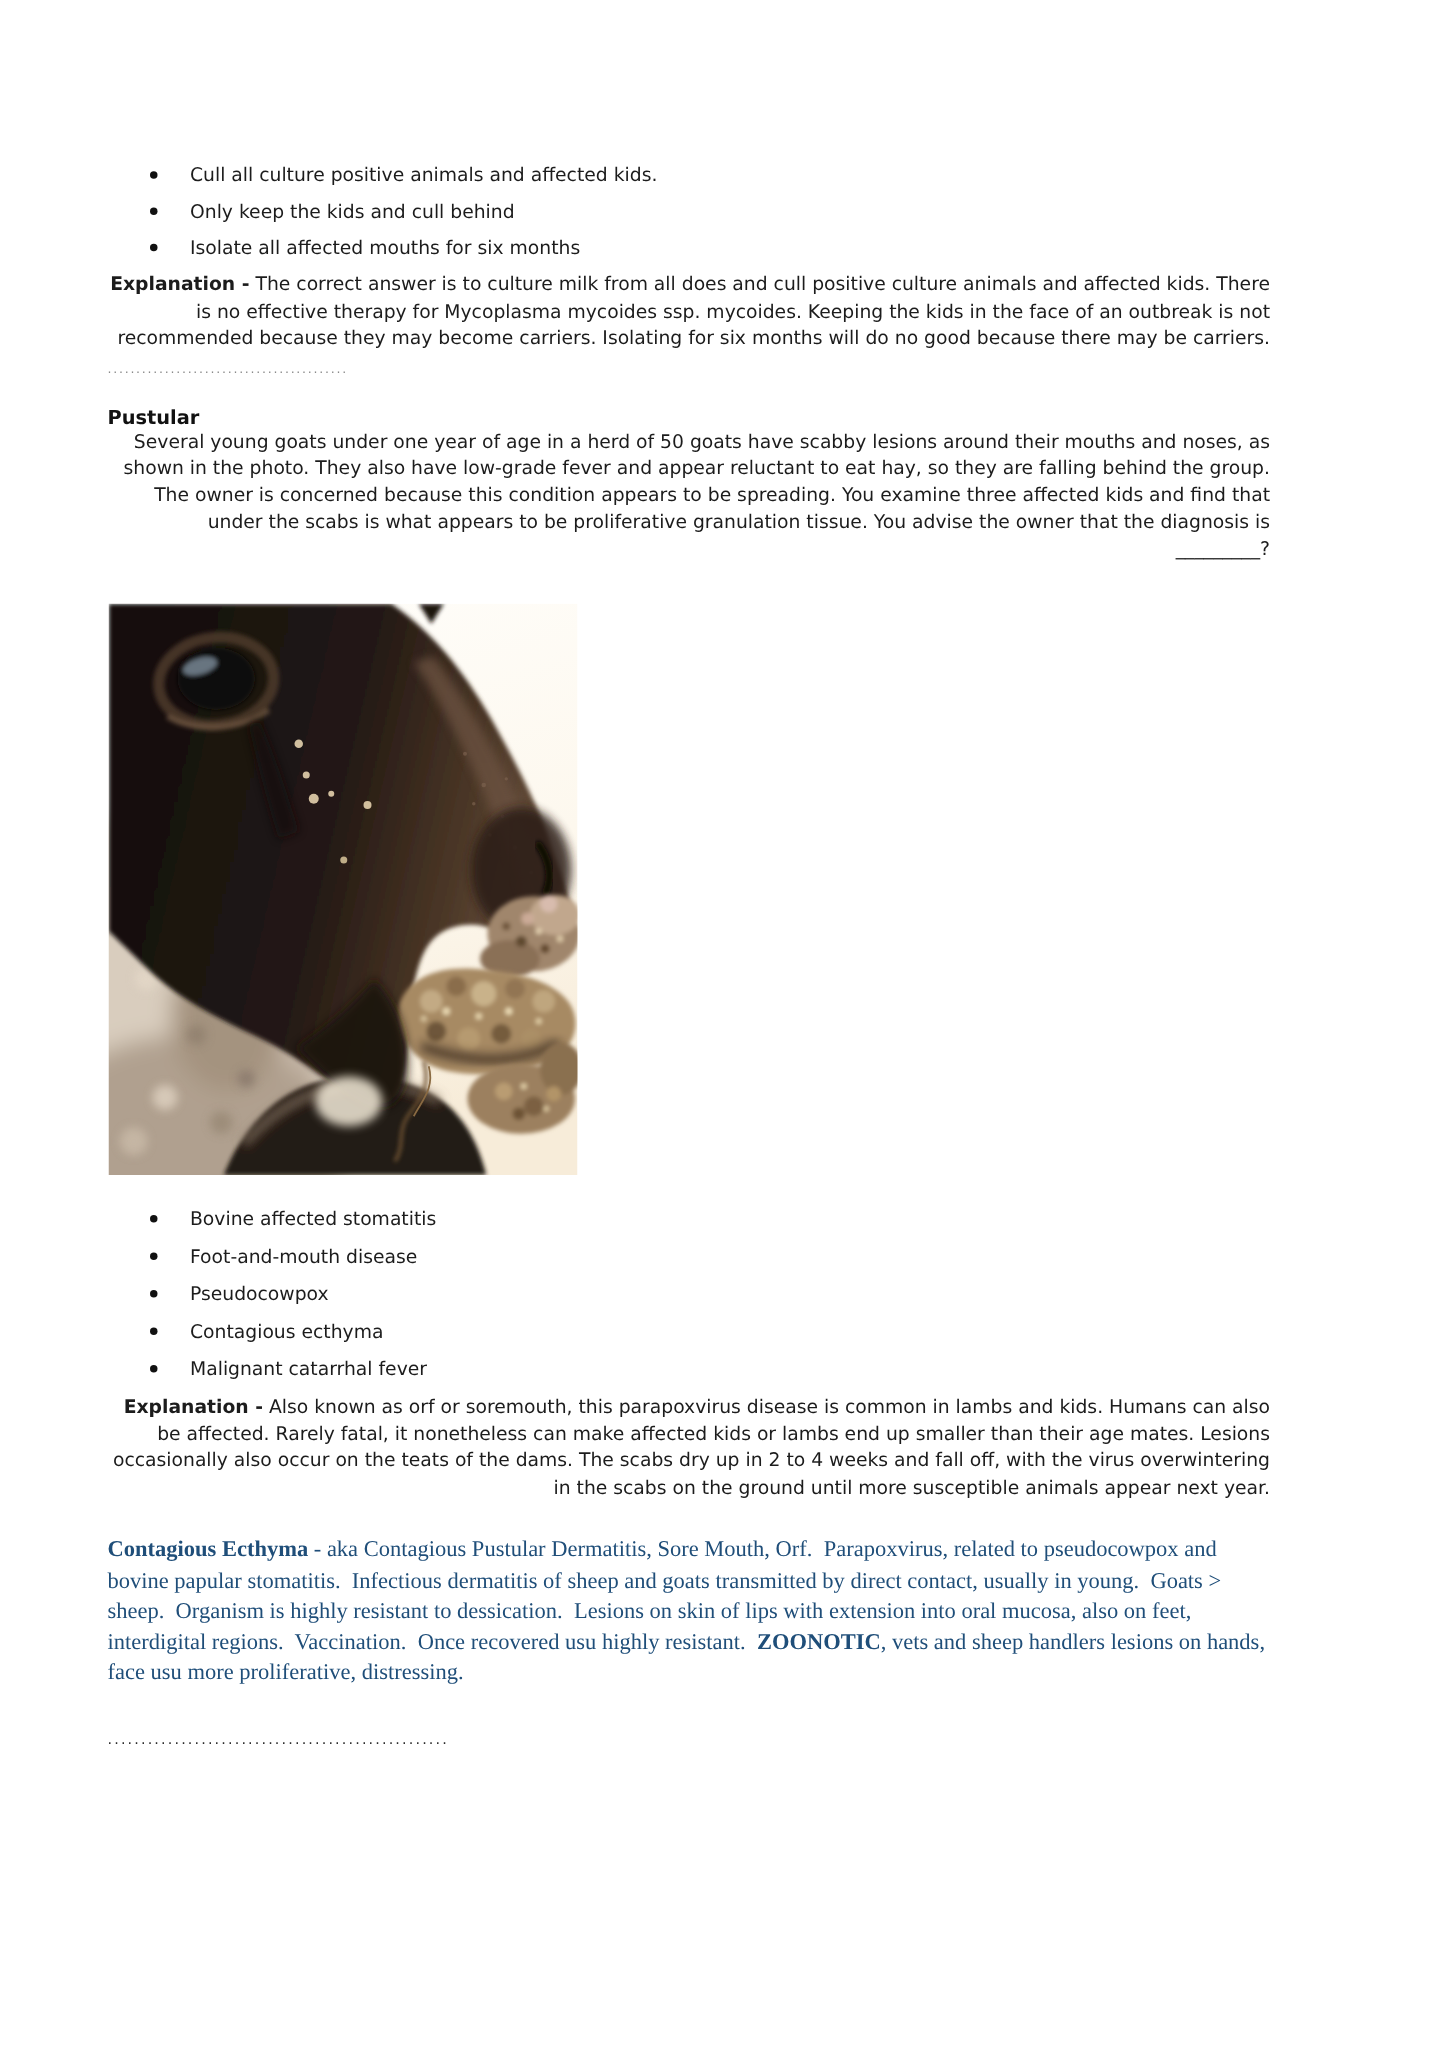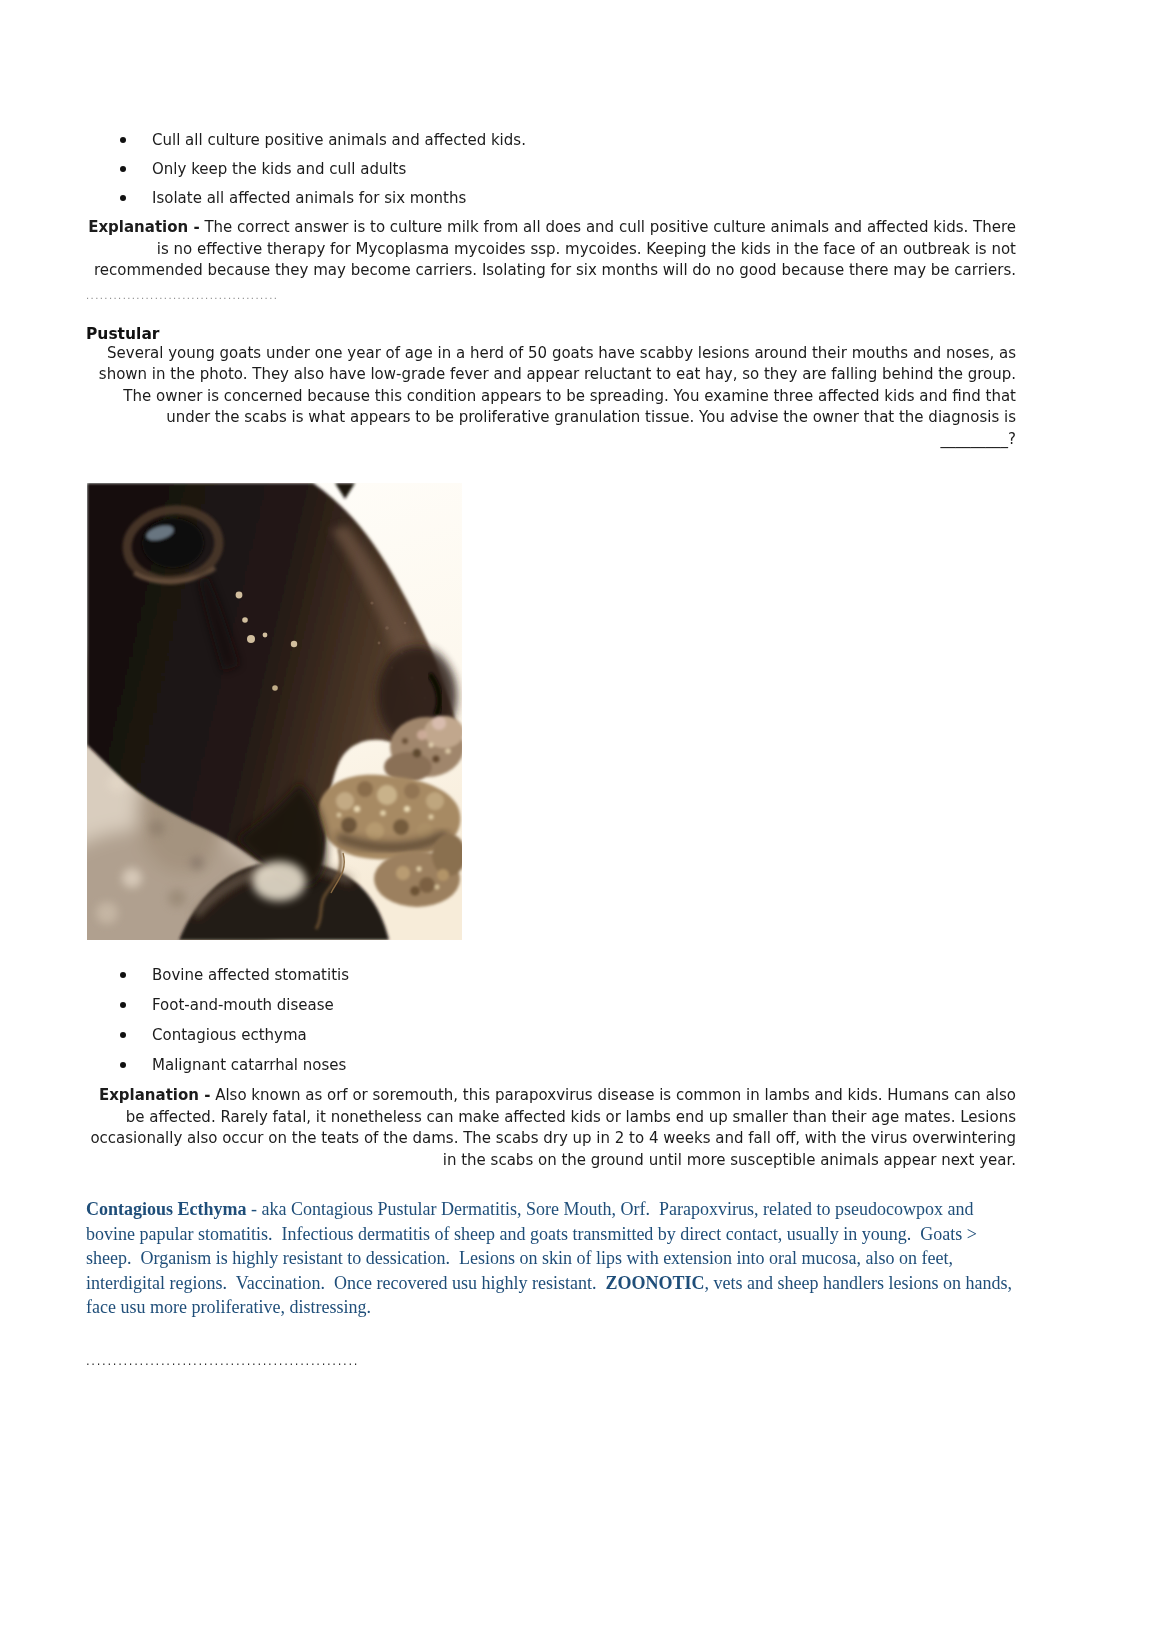--- a/index.html
+++ b/index.html
@@ -91,25 +91,25 @@
 <div class="page">
   <div class="content">
 
     <ul class="opts">
       <li>
         <span class="bullet"></span>
         <span>Cull all culture positive animals and affected kids.</span>
       </li>
       <li>
         <span class="bullet"></span>
-        <span>Only keep the kids and cull adults</span>
-      </li>
-      <li>
-        <span class="bullet"></span>
-        <span>Isolate all affected animals for six months</span>
+        <span>Only keep the kids and cull behind</span>
+      </li>
+      <li>
+        <span class="bullet"></span>
+        <span>Isolate all affected mouths for six months</span>
       </li>
     </ul>
 
     <p class="body-par exp1"><span class="b">Explanation -</span><span> The correct answer is to culture milk from all does and cull positive culture animals and affected kids. There is no effective therapy for Mycoplasma mycoides ssp. mycoides. Keeping the kids in the face of an outbreak is not recommended because they may become carriers. Isolating for six months will do no good because there may be carriers.</span></p>
 
     <div class="dots dots-top">..........................................</div>
 
     <h2 class="q-head">Pustular</h2>
 
     <p class="body-par q-text">Several young goats under one year of age in a herd of 50 goats have scabby lesions around their mouths and noses, as shown in the photo. They also have low-grade fever and appear reluctant to eat hay, so they are falling behind the group. The owner is concerned because this condition appears to be spreading. You examine three affected kids and find that under the scabs is what appears to be proliferative granulation tissue. You advise the owner that the diagnosis is _________?</p>
@@ -265,25 +265,29 @@
       <li>
         <span class="bullet"></span>
         <span>Bovine affected stomatitis</span>
       </li>
       <li>
         <span class="bullet"></span>
         <span>Foot-and-mouth disease</span>
       </li>
       <li>
         <span class="bullet"></span>
+        <span>Pseudocowpox</span>
+      </li>
+      <li>
+        <span class="bullet"></span>
         <span>Contagious ecthyma</span>
       </li>
       <li>
         <span class="bullet"></span>
-        <span>Malignant catarrhal noses</span>
+        <span>Malignant catarrhal fever</span>
       </li>
     </ul>
 
     <p class="body-par exp2"><span class="b">Explanation -</span><span> Also known as orf or soremouth, this parapoxvirus disease is common in lambs and kids. Humans can also be affected. Rarely fatal, it nonetheless can make affected kids or lambs end up smaller than their age mates. Lesions occasionally also occur on the teats of the dams. The scabs dry up in 2 to 4 weeks and fall off, with the virus overwintering in the scabs on the ground until more susceptible animals appear next year.</span></p>
 
     <p class="notes-par" style="color: rgb(31, 78, 121);"><span class="b">Contagious Ecthyma</span><span> - aka Contagious Pustular Dermatitis, Sore Mouth, Orf.  Parapoxvirus, related to pseudocowpox and bovine papular stomatitis.  Infectious dermatitis of sheep and goats transmitted by direct contact, usually in young.  Goats &gt; sheep.  Organism is highly resistant to dessication.  Lesions on skin of lips with extension into oral mucosa, also on feet, interdigital regions.  Vaccination.  Once recovered usu highly resistant.  </span><span class="b">ZOONOTIC</span><span>, vets and sheep handlers lesions on hands, face usu more proliferative, distressing.</span></p>
 
     <div class="dots dots-bottom">...................................................</div>
 
   </div>

